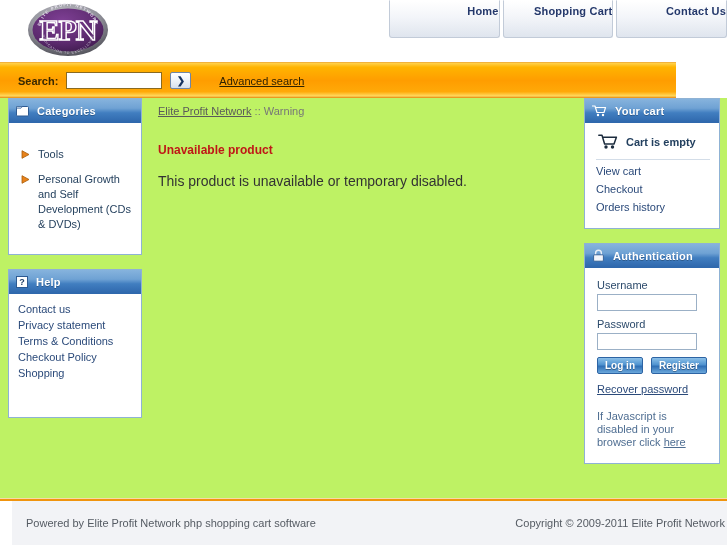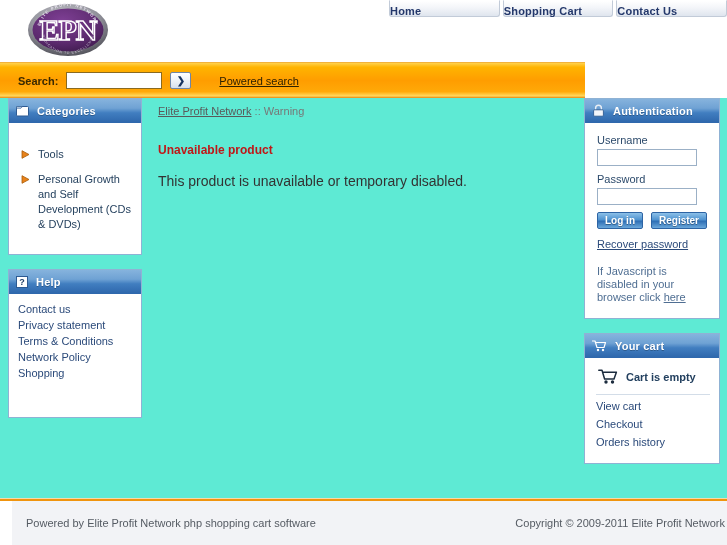--- a/index.html
+++ b/index.html
@@ -30,38 +30,38 @@
 
   #top-nav {
     position: absolute;
     left: 389px; top: 0px;
     width: 338px; height: 23px;
     display: flex;
     gap: 3px;
   }
   .nav-tab {
     flex: 1;
-    height: 17px;
+    height: 38px;
     line-height: 21px;
-    text-align: left;
+    text-align: right;
     font-size: 11px;
     font-weight: bold;
     color: #24386b;
     background: linear-gradient(to bottom, #ffffff 0%, #f3f5f9 45%, #dfe5ee 100%);
     border: 1px solid #c2cbd8;
     border-top: 1px solid #ffffff;
     border-radius: 0 0 3px 3px;
     cursor: pointer;
     letter-spacing: .2px;
   }
 
   
   #search-bar {
     position: relative;
-    width: 585px;
+    width: 676px;
     height: 36px;
     background: linear-gradient(to bottom,
         #ffd24d 0%, #ffb400 12%, #ff9d00 50%, #ffa908 82%, #ffd95e 94%, #e8850a 100%);
     border-top: 1px solid #f2b23a;
     display: flex;
     align-items: center;
     padding-left: 18px;
   }
   #search-label {
     font-size: 11px;
@@ -97,21 +97,21 @@
     color: #2e2200;
     text-decoration: underline;
     cursor: pointer;
   }
 
   
   #page {
     position: relative;
     width: 727px;
     height: 400px;
-    background: #5eead4;
+    background: #bef264;
   }
   #col-left  { position: absolute; left: 8px;   top: 0px; width: 134px; }
   #col-main  { position: absolute; left: 158px; top: 0px; width: 410px; }
   #col-right { position: absolute; left: 584px; top: 0px; width: 136px; }
 
   
   .panel {
     background: #ffffff;
     border: 1px solid #8fb2d4;
     margin-bottom: 14px;
@@ -303,21 +303,21 @@
     <div class="nav-tab">Home</div>
     <div class="nav-tab">Shopping Cart</div>
     <div class="nav-tab">Contact Us</div>
   </div>
 </div>
 
 <div id="search-bar">
   <span id="search-label">Search:</span>
   <input id="search-input" type="text" value="" style="">
   <div id="search-go">❯</div>
-  <span id="advanced-search">Powered search</span>
+  <span id="advanced-search">Advanced search</span>
 </div>
 
 <div id="page">
 
   <div id="col-left">
 
     <div class="panel" id="categories-panel">
       <div class="panel-head">
         <svg width="13" height="12" viewBox="0 0 13 12">
           <rect x="0.5" y="1.5" width="12" height="9.5" rx="1" fill="#ffffff" stroke="#2d5a92"></rect>
@@ -351,36 +351,60 @@
         <svg width="12" height="12" viewBox="0 0 12 12">
           <rect x="0.5" y="0.5" width="11" height="11" fill="#ffffff" stroke="#2d5a92"></rect>
           <text x="6" y="9.3" text-anchor="middle" font-family="'Liberation Sans', sans-serif" font-size="9" font-weight="bold" fill="#1e3e66">?</text>
         </svg>
         <span class="ptitle">Help</span>
       </div>
       <div class="panel-body">
         <span class="help-link">Contact us</span>
         <span class="help-link">Privacy statement</span>
         <span class="help-link">Terms &amp; Conditions</span>
-        <span class="help-link">Network Policy</span>
+        <span class="help-link">Checkout Policy</span>
         <span class="help-link">Shopping</span>
       </div>
     </div>
 
   </div>
 
   <div id="col-main">
     <div id="breadcrumb">
       <a>Elite Profit Network</a><span> :: </span><span>Warning</span>
     </div>
     <div id="warning-title">Unavailable product</div>
     <div id="warning-text">This product is unavailable or temporary disabled.</div>
   </div>
 
   <div id="col-right">
+
+    <div class="panel" id="cart-panel">
+      <div class="panel-head">
+        <svg width="15" height="12" viewBox="0 0 15 12">
+          <path d="M0.5 1 H3 L5 7.5 H12 L13.5 2.5 H3.6" fill="none" stroke="#ffffff" stroke-width="1.2" stroke-linecap="round" stroke-linejoin="round"></path>
+          <circle cx="6" cy="10" r="1.2" fill="#ffffff"></circle>
+          <circle cx="11" cy="10" r="1.2" fill="#ffffff"></circle>
+        </svg>
+        <span class="ptitle">Your cart</span>
+      </div>
+      <div class="panel-body">
+        <div id="cart-status">
+          <svg width="20" height="16" viewBox="0 0 20 16">
+            <path d="M0.8 1.3 H4 L6.6 10 H16 L18.4 3.3 H4.8" fill="none" stroke="#1c2c3e" stroke-width="1.5" stroke-linecap="round" stroke-linejoin="round"></path>
+            <circle cx="8" cy="13" r="1.7" fill="#1c2c3e"></circle>
+            <circle cx="14.5" cy="13" r="1.7" fill="#1c2c3e"></circle>
+          </svg>
+          <span class="ctext">Cart is empty</span>
+        </div>
+        <span class="cart-link">View cart</span>
+        <span class="cart-link">Checkout</span>
+        <span class="cart-link">Orders history</span>
+      </div>
+    </div>
 
     <div class="panel" id="auth-panel">
       <div class="panel-head">
         <svg width="13" height="13" viewBox="0 0 13 13">
           <path d="M3.6 6 V4.2 A2.9 2.9 0 0 1 9.4 4.2 V6" fill="none" stroke="#e9eef5" stroke-width="1.4"></path>
           <rect x="1.6" y="5.8" width="9.8" height="6.4" rx="1" fill="#f2f5fa" stroke="#2d5a92" stroke-width=".9"></rect>
         </svg>
         <span class="ptitle">Authentication</span>
       </div>
       <div class="panel-body">
@@ -392,44 +416,20 @@
           <button class="blue-btn">Log in</button>
           <button class="blue-btn">Register</button>
         </div>
         <span id="recover-link">Recover password</span>
         <div id="js-note">
           <span>If Javascript is disabled in your browser click </span><a>here</a>
         </div>
       </div>
     </div>
 
-    <div class="panel" id="cart-panel">
-      <div class="panel-head">
-        <svg width="15" height="12" viewBox="0 0 15 12">
-          <path d="M0.5 1 H3 L5 7.5 H12 L13.5 2.5 H3.6" fill="none" stroke="#ffffff" stroke-width="1.2" stroke-linecap="round" stroke-linejoin="round"></path>
-          <circle cx="6" cy="10" r="1.2" fill="#ffffff"></circle>
-          <circle cx="11" cy="10" r="1.2" fill="#ffffff"></circle>
-        </svg>
-        <span class="ptitle">Your cart</span>
-      </div>
-      <div class="panel-body">
-        <div id="cart-status">
-          <svg width="20" height="16" viewBox="0 0 20 16">
-            <path d="M0.8 1.3 H4 L6.6 10 H16 L18.4 3.3 H4.8" fill="none" stroke="#1c2c3e" stroke-width="1.5" stroke-linecap="round" stroke-linejoin="round"></path>
-            <circle cx="8" cy="13" r="1.7" fill="#1c2c3e"></circle>
-            <circle cx="14.5" cy="13" r="1.7" fill="#1c2c3e"></circle>
-          </svg>
-          <span class="ctext">Cart is empty</span>
-        </div>
-        <span class="cart-link">View cart</span>
-        <span class="cart-link">Checkout</span>
-        <span class="cart-link">Orders history</span>
-      </div>
-    </div>
-
   </div>
 </div>
 
 <div id="footer-rule"></div>
 <div id="footer">
   <span>Powered by Elite Profit Network php shopping cart software</span>
   <span>Copyright © 2009-2011 Elite Profit Network</span>
 </div>
 
 </body></html>

